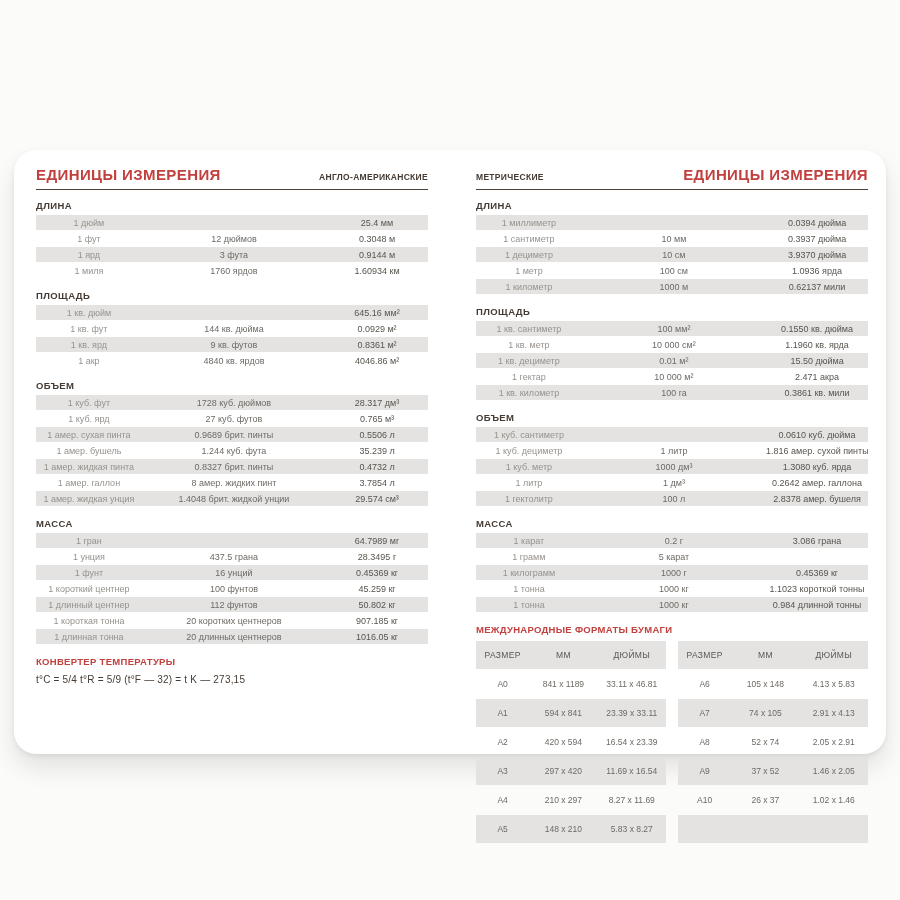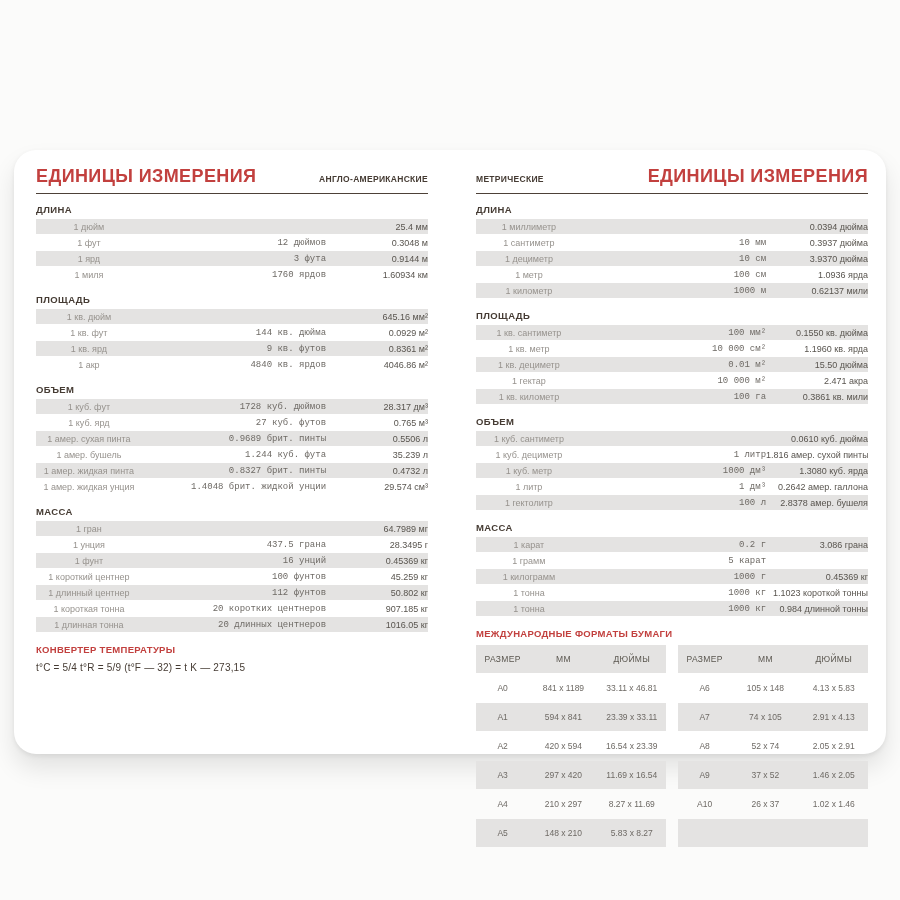--- a/index.html
+++ b/index.html
@@ -15,35 +15,35 @@
     box-shadow:0 2px 5px rgba(0,0,0,.07),0 14px 24px rgba(0,0,0,.10);
     display:flex;box-sizing:border-box;
   }
   .page{width:50%;box-sizing:border-box;padding:16px 22px 10px 22px;}
   .page.right{padding-left:26px;padding-right:18px;}
 
   .page-header{
     display:flex;justify-content:space-between;align-items:baseline;
     border-bottom:1px solid #4d4138;padding-bottom:6px;margin-bottom:10px;
   }
-  .page-title{color:#c2403e;font-weight:bold;font-size:18px;letter-spacing:.4px;}
+  .page-title{color:#c2403e;font-weight:bold;font-size:15px;letter-spacing:.4px;}
   .page-sub{color:#453b33;font-weight:bold;font-size:8.5px;letter-spacing:.3px;}
 
   .section{margin-bottom:12px;}
   .section-heading{
     font-size:9.5px;font-weight:bold;color:#453b33;letter-spacing:.4px;margin-bottom:4px;
   }
 
   
   .u-table .t-row{display:flex;height:15px;align-items:center;margin-bottom:1px;font-size:9px;}
   .u-table .t-row:nth-child(odd){background:#e4e3e2;}
   .u-table .t-cell{white-space:nowrap;overflow:hidden;}
   .u-table .c0{width:27%;text-align:center;color:#96928d;}
-  .u-table .c1{width:47%;text-align:right;color:#6e6a65;font-family:Liberation Mono, monospace;}
-  .u-table .c2{width:26%;text-align:right;color:#58544e;}
+  .u-table .c1{width:47%;text-align:center;color:#6e6a65;}
+  .u-table .c2{width:26%;text-align:center;color:#58544e;}
 
   
   .temp-heading{color:#c2403e;font-weight:bold;font-size:9.5px;letter-spacing:.3px;margin-bottom:7px;}
   .temp-body{display:flex;align-items:flex-start;}
   .temp-formula{font-size:10px;color:#453b33;width:54%;letter-spacing:.2px;}
   .temp-notes{font-size:7.5px;color:#6e6a65;line-height:1.5;}
   .temp-notes div{white-space:nowrap;}
 
   
   .paper-heading{color:#c2403e;font-weight:bold;font-size:9.5px;letter-spacing:.3px;margin-bottom:6px;}
@@ -142,20 +142,25 @@
             <span class="t-cell c0">1 амер. бушель</span>
             <span class="t-cell c1">1.244 куб. фута</span>
             <span class="t-cell c2">35.239 л</span>
           </div>
           <div class="t-row">
             <span class="t-cell c0">1 амер. жидкая пинта</span>
             <span class="t-cell c1">0.8327 брит. пинты</span>
             <span class="t-cell c2">0.4732 л</span>
           </div>
           <div class="t-row">
+            <span class="t-cell c0">1 амер. галлон</span>
+            <span class="t-cell c1">8 амер. жидких пинт</span>
+            <span class="t-cell c2">3.7854 л</span>
+          </div>
+          <div class="t-row">
             <span class="t-cell c0">1 амер. жидкая унция</span>
             <span class="t-cell c1">1.4048 брит. жидкой унции</span>
             <span class="t-cell c2">29.574 см³</span>
           </div>
         </div>
     </div>
 
     <div class="section">
       <div class="section-heading">МАССА</div>
       <div class="u-table">

